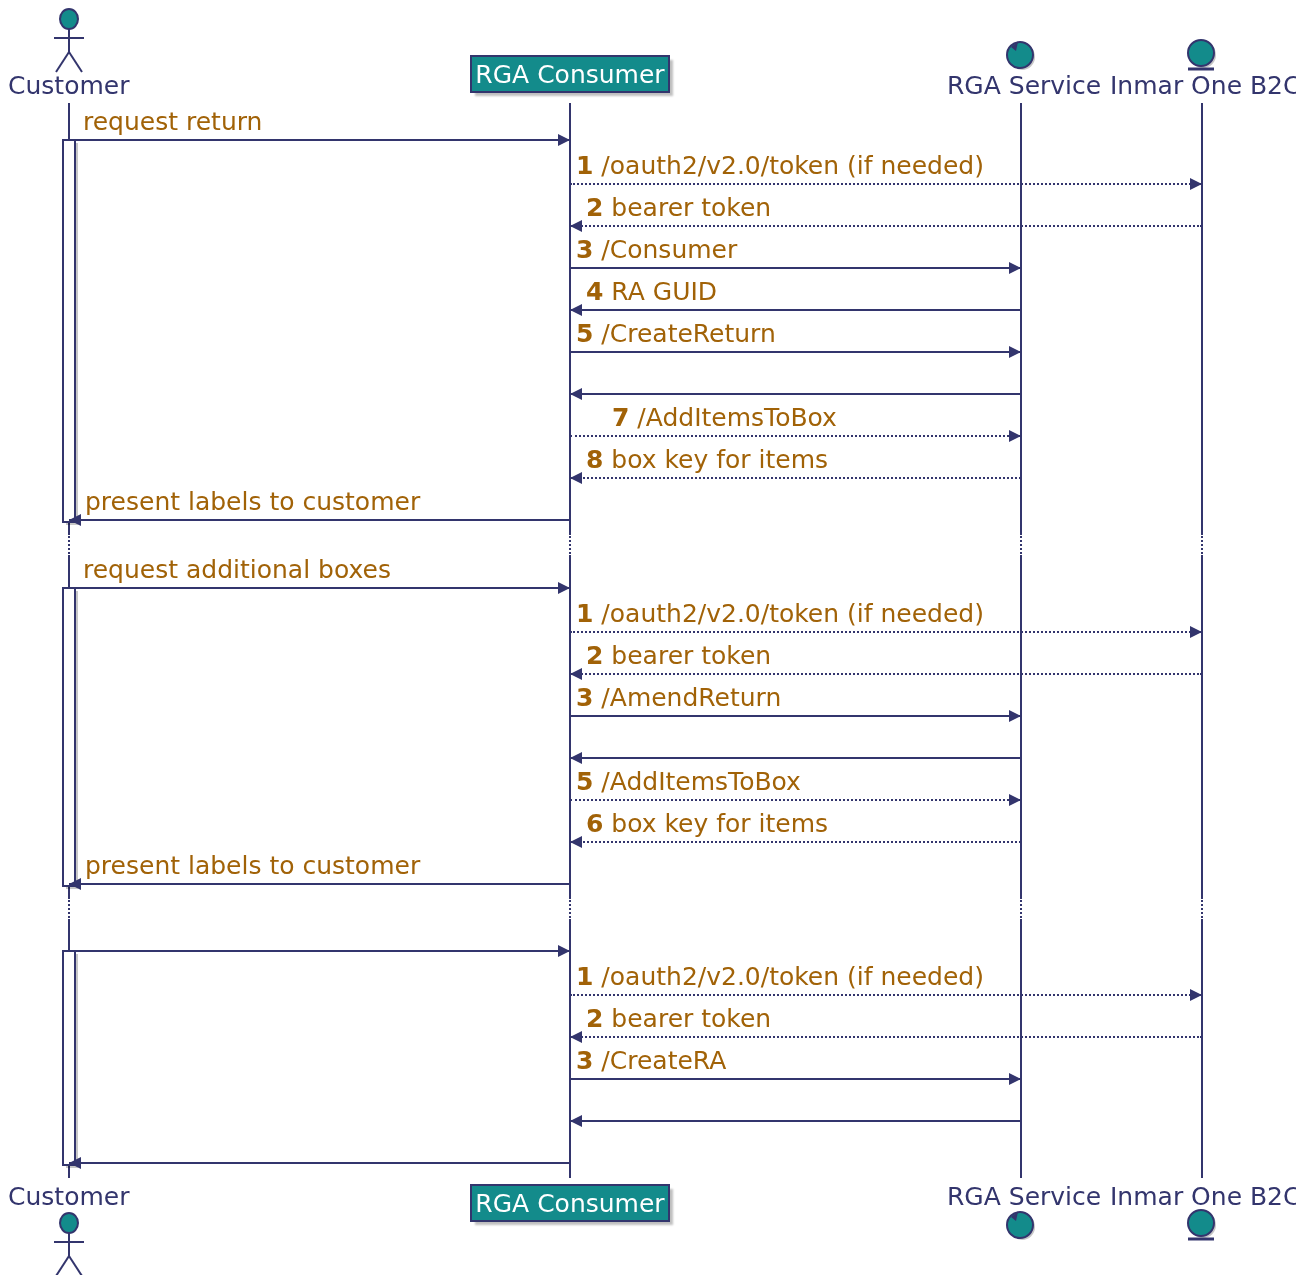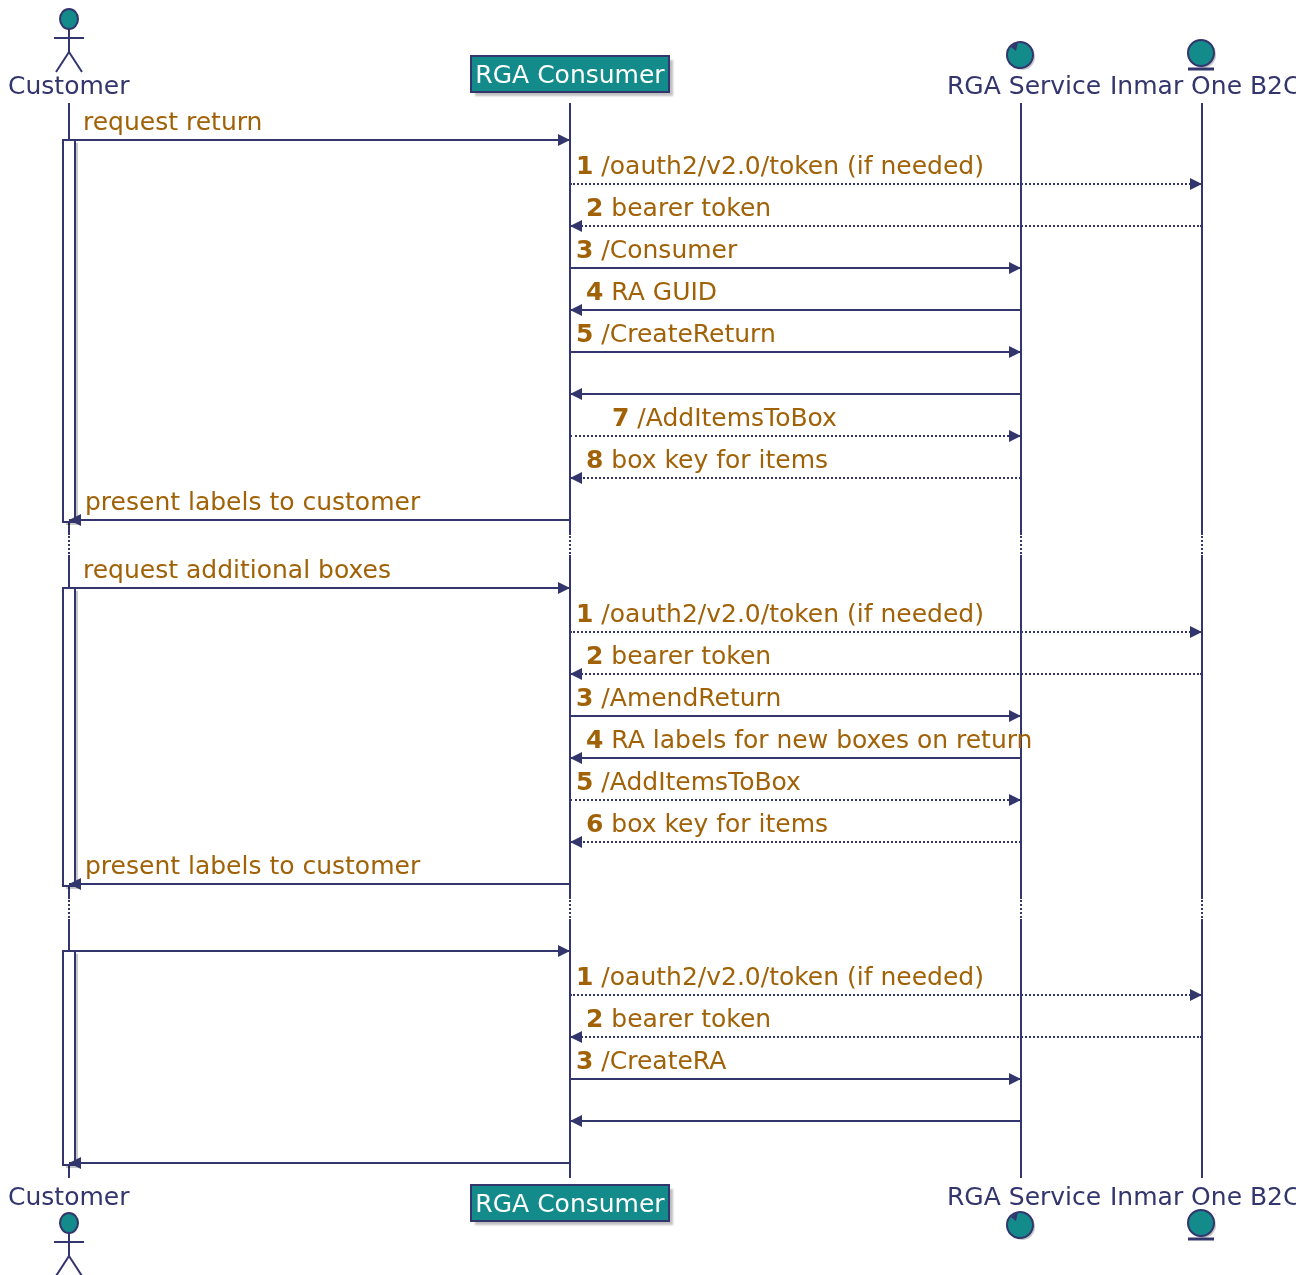--- a/index.html
+++ b/index.html
@@ -93,21 +93,20 @@
     <div class="head r" style="left: 1190px; top: 626px;"></div>
     <div class="msgtext" style="left: 576px; top: 601px;"><span class="msgnum">1</span><span> /oauth2/v2.0/token (if needed)</span></div>
     <div class="arrow dash" style="left: 570px; top: 673px; width: 632px;"></div>
     <div class="head l" style="left: 570px; top: 668px;"></div>
     <div class="msgtext" style="left: 586px; top: 643px;"><span class="msgnum">2</span><span> bearer token</span></div>
     <div class="arrow" style="left: 570px; top: 715px; width: 451px;"></div>
     <div class="head r" style="left: 1009px; top: 710px;"></div>
     <div class="msgtext" style="left: 576px; top: 685px;"><span class="msgnum">3</span><span> /AmendReturn</span></div>
     <div class="arrow" style="left: 570px; top: 757px; width: 451px;"></div>
     <div class="head l" style="left: 570px; top: 752px;"></div>
-    <div class="msgtext" style="left: 586px; top: 727px;"><span class="msgnum">4</span><span> RA labels for new boxes on return</span></div>
     <div class="arrow dash" style="left: 570px; top: 799px; width: 451px;"></div>
     <div class="head r" style="left: 1009px; top: 794px;"></div>
     <div class="msgtext" style="left: 576px; top: 769px;"><span class="msgnum">5</span><span> /AddItemsToBox</span></div>
     <div class="arrow dash" style="left: 570px; top: 841px; width: 451px;"></div>
     <div class="head l" style="left: 570px; top: 836px;"></div>
     <div class="msgtext" style="left: 586px; top: 811px;"><span class="msgnum">6</span><span> box key for items</span></div>
     <div class="arrow" style="left: 69px; top: 883px; width: 501px;"></div>
     <div class="head l" style="left: 69px; top: 878px;"></div>
     <div class="msgtext" style="left: 85px; top: 853px;">present labels to customer</div>
     <div class="arrow" style="left: 69px; top: 950px; width: 501px;"></div>

